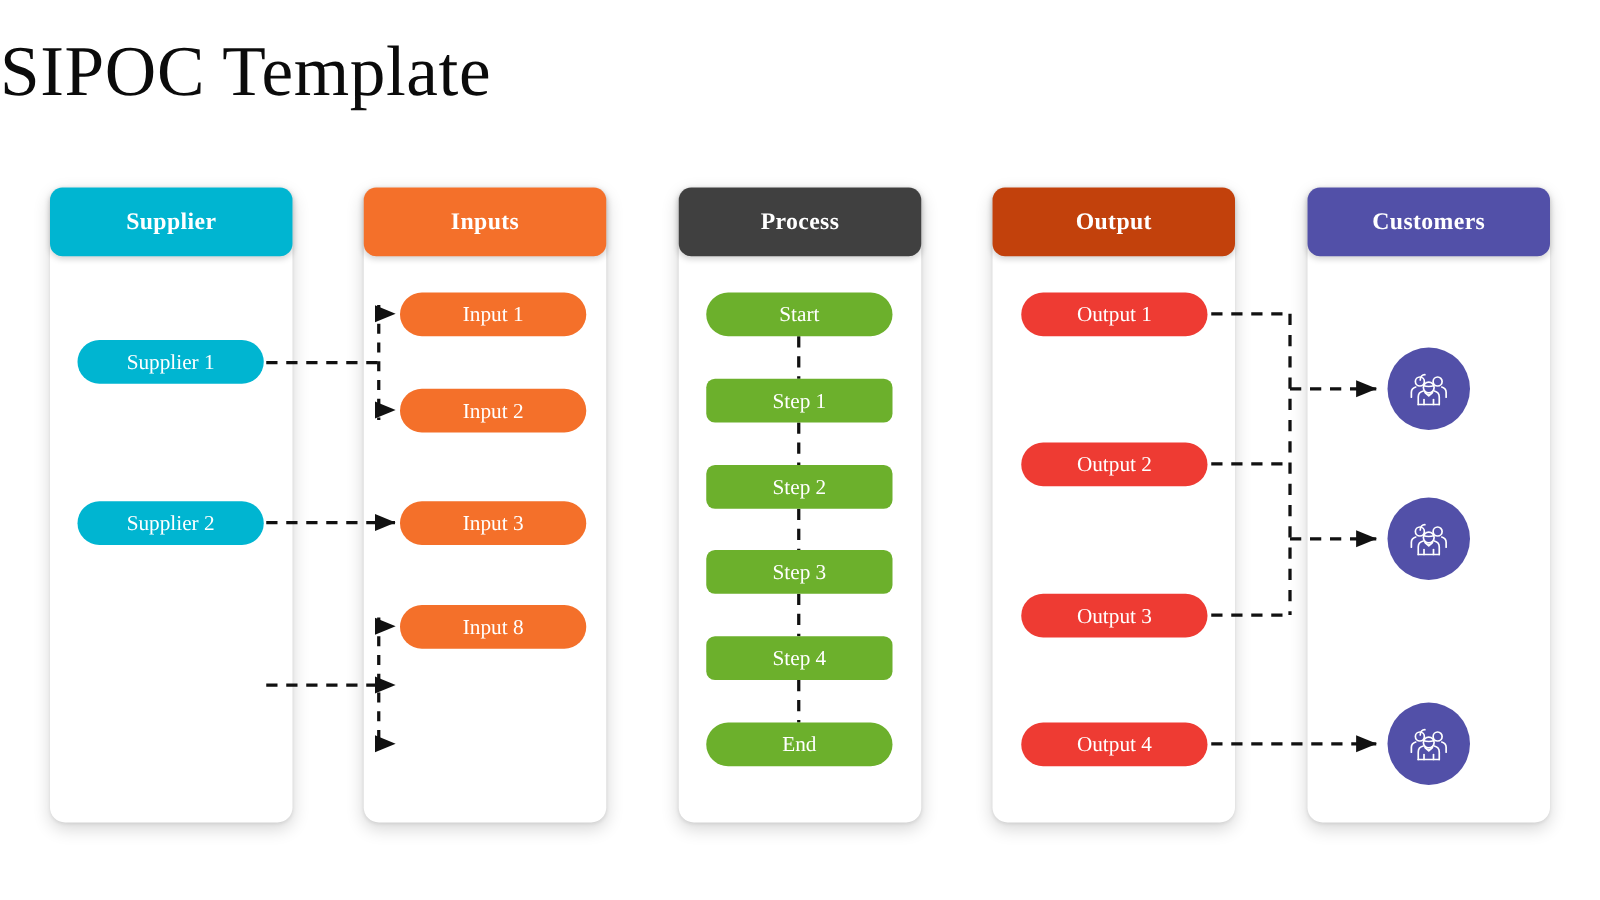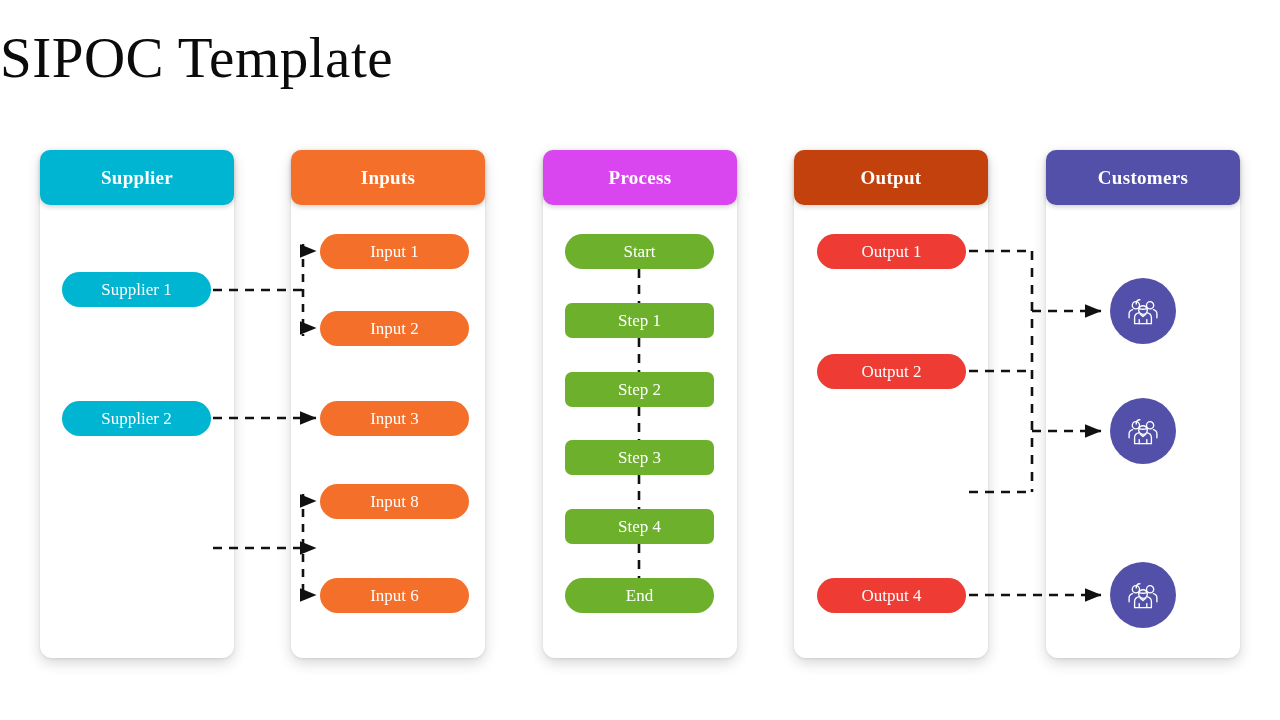--- a/index.html
+++ b/index.html
@@ -126,21 +126,21 @@
 
   <div id="page-title">SIPOC Template</div>
 
   <div class="column-card" style="left:40px;">
     <div class="column-header" style="background:#00b5d1;">Supplier</div>
   </div>
   <div class="column-card" style="left:291px;">
     <div class="column-header" style="background:#f4702a;">Inputs</div>
   </div>
   <div class="column-card" style="left:543px;">
-    <div class="column-header" style="background:#d946ef;">Process</div>
+    <div class="column-header" style="background:#404040;">Process</div>
   </div>
   <div class="column-card" style="left:794px;">
     <div class="column-header" style="background:#c2410c;">Output</div>
   </div>
   <div class="column-card" style="left:1046px;">
     <div class="column-header" style="background:#5250a8;">Customers</div>
   </div>
 
   <svg id="connectors" viewBox="0 0 1280 720" width="1280" height="720">
     <defs>
@@ -192,23 +192,20 @@
   </div>
   <div class="pill input" style="top:311px; background:#f4702a;">
     <span>Input 2</span>
   </div>
   <div class="pill input" style="top:401px; background:#f4702a;">
     <span>Input 3</span>
   </div>
   <div class="pill input" style="top:484px; background:#f4702a;">
     <span>Input 8</span>
   </div>
-  <div class="pill input" style="top:578px; background:#f4702a;">
-    <span>Input 6</span>
-  </div>
 
   <div class="proc-box rounded-pill" style="top:234px; background:#6cb02c;">
     <span>Start</span>
   </div>
   <div class="proc-box rounded-rect" style="top:303px; background:#6cb02c;">
     <span>Step 1</span>
   </div>
   <div class="proc-box rounded-rect" style="top:372px; background:#6cb02c;">
     <span>Step 2</span>
   </div>
@@ -220,20 +217,23 @@
   </div>
   <div class="proc-box rounded-pill" style="top:578px; background:#6cb02c;">
     <span>End</span>
   </div>
 
   <div class="pill output" style="top:234px; background:#ee3b33;">
     <span>Output 1</span>
   </div>
   <div class="pill output" style="top:354px; background:#ee3b33;">
     <span>Output 2</span>
+  </div>
+  <div class="pill output" style="top:475px; background:#ee3b33;">
+    <span>Output 3</span>
   </div>
   <div class="pill output" style="top:578px; background:#ee3b33;">
     <span>Output 4</span>
   </div>
 
   <div class="customer-node" style="top:278px; background:#5250a8;">
     <span>
       <svg width="40" height="40" viewBox="0 0 40 40" fill="none" stroke="#ffffff" stroke-width="1.35" stroke-linecap="round" stroke-linejoin="round">
         <path d="M13.2 13.0c0-2.5 1.6-4.3 3.7-4.3"></path>
         <path d="M9.3 14.2a3.6 3.6 0 1 1 7.2 0c0 2.0-1.6 3.6-3.6 3.6s-3.6-1.6-3.6-3.6z"></path>

